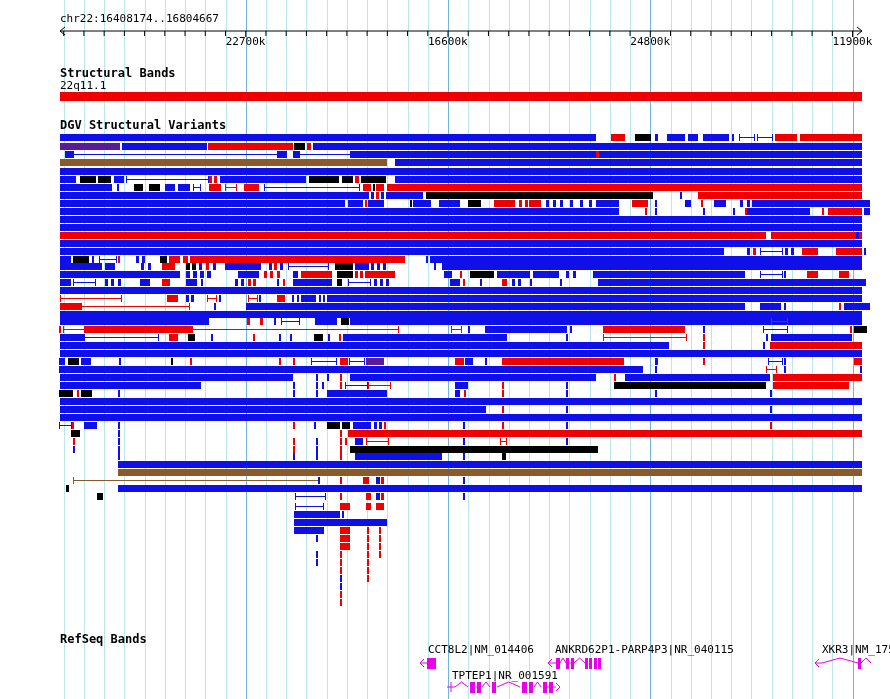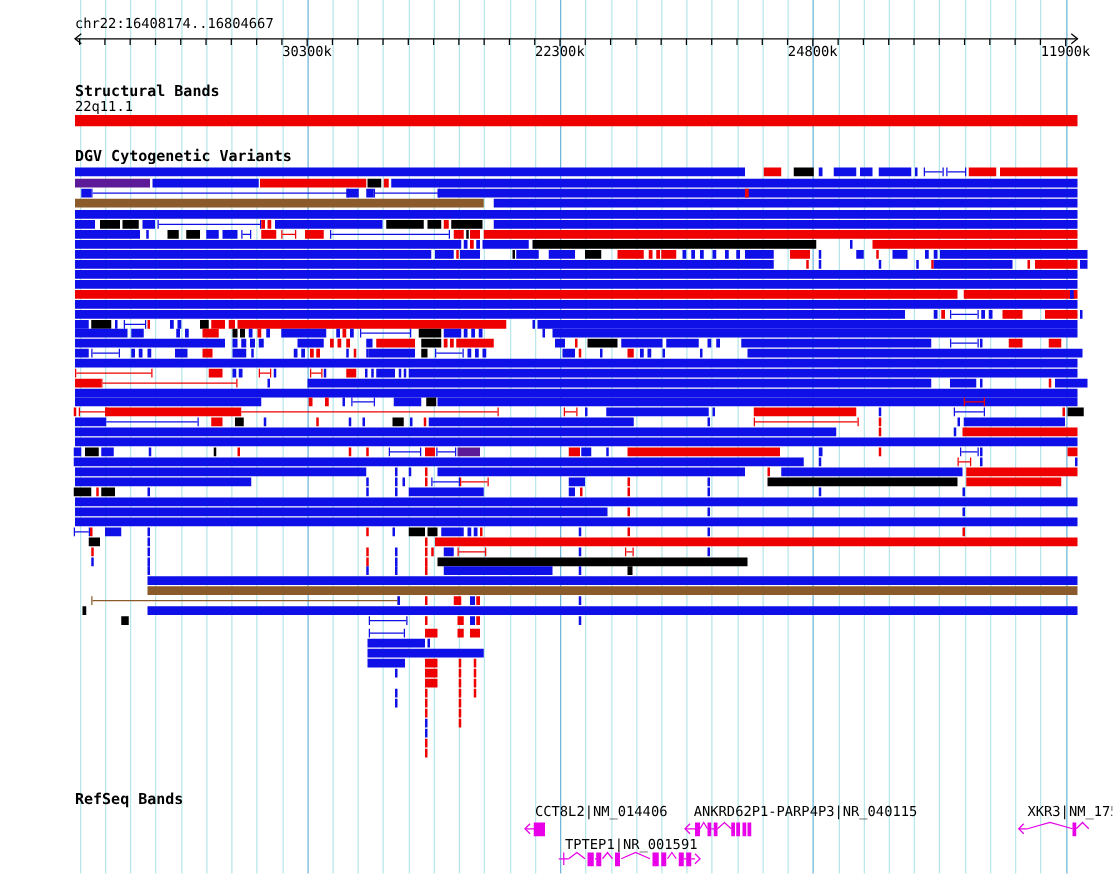--- a/index.html
+++ b/index.html
@@ -103,31 +103,31 @@
       <line x1="710.9684962912334" y1="31" x2="710.9684962912334" y2="36" stroke="#000000" stroke-width="1"></line>
       <line x1="731.1958395230181" y1="31" x2="731.1958395230181" y2="36" stroke="#000000" stroke-width="1"></line>
       <line x1="751.4231827548027" y1="31" x2="751.4231827548027" y2="36" stroke="#000000" stroke-width="1"></line>
       <line x1="771.6505259865874" y1="31" x2="771.6505259865874" y2="36" stroke="#000000" stroke-width="1"></line>
       <line x1="791.8778692183721" y1="31" x2="791.8778692183721" y2="36" stroke="#000000" stroke-width="1"></line>
       <line x1="812.1052124501567" y1="31" x2="812.1052124501567" y2="36" stroke="#000000" stroke-width="1"></line>
       <line x1="832.3325556819415" y1="31" x2="832.3325556819415" y2="36" stroke="#000000" stroke-width="1"></line>
       <line x1="852.5598989137261" y1="31" x2="852.5598989137261" y2="37" stroke="#000000" stroke-width="1"></line>
     </svg>
   <div id="ruler-labels">
-      <div class="tick-label" style="left: 225.74px; top: 36px;">30300k</div>
-      <div class="tick-label" style="left: 428.013px; top: 36px;">22300k</div>
+      <div class="tick-label" style="left: 225.74px; top: 36px;">22700k</div>
+      <div class="tick-label" style="left: 428.013px; top: 36px;">16600k</div>
       <div class="tick-label" style="left: 630.286px; top: 36px;">24800k</div>
       <div class="tick-label" style="left: 832.56px; top: 36px;">11900k</div>
     </div>
 
   <div class="txt sect" style="left:60px;top:67px;">Structural Bands</div>
   <div class="txt" style="left:60px;top:80px;">22q11.1</div>
   <div class="abs" id="cytoband-bar" style="left: 60px; top: 92px; width: 802px; height: 9px; background: rgb(238, 0, 0);"></div>
 
-  <div class="txt sect" style="left:60px;top:119px;">DGV Cytogenetic Variants</div>
+  <div class="txt sect" style="left:60px;top:119px;">DGV Structural Variants</div>
   <div id="variants">
       <div class="seg" style="left: 60px; top: 134px; width: 536px; background: rgb(15, 15, 232);"></div>
       <div class="seg" style="left: 611px; top: 134px; width: 14px; background: rgb(238, 0, 0);"></div>
       <div class="seg" style="left: 635px; top: 134px; width: 16px; background: rgb(0, 0, 0);"></div>
       <div class="seg" style="left: 655px; top: 134px; width: 3px; background: rgb(15, 15, 232);"></div>
       <div class="seg" style="left: 667px; top: 134px; width: 18px; background: rgb(15, 15, 232);"></div>
       <div class="seg" style="left: 688px; top: 134px; width: 10px; background: rgb(15, 15, 232);"></div>
       <div class="seg" style="left: 703px; top: 134px; width: 26px; background: rgb(15, 15, 232);"></div>
       <div class="seg" style="left: 732px; top: 134px; width: 2px; background: rgb(15, 15, 232);"></div>
       <div class="seg" style="left: 739px; top: 134px; width: 14px; border-left: 1px solid rgb(15, 15, 232); border-right: 1px solid rgb(15, 15, 232); background: linear-gradient(rgb(15, 15, 232), rgb(15, 15, 232)) 0px 3px / 100% 1px no-repeat;"></div>

